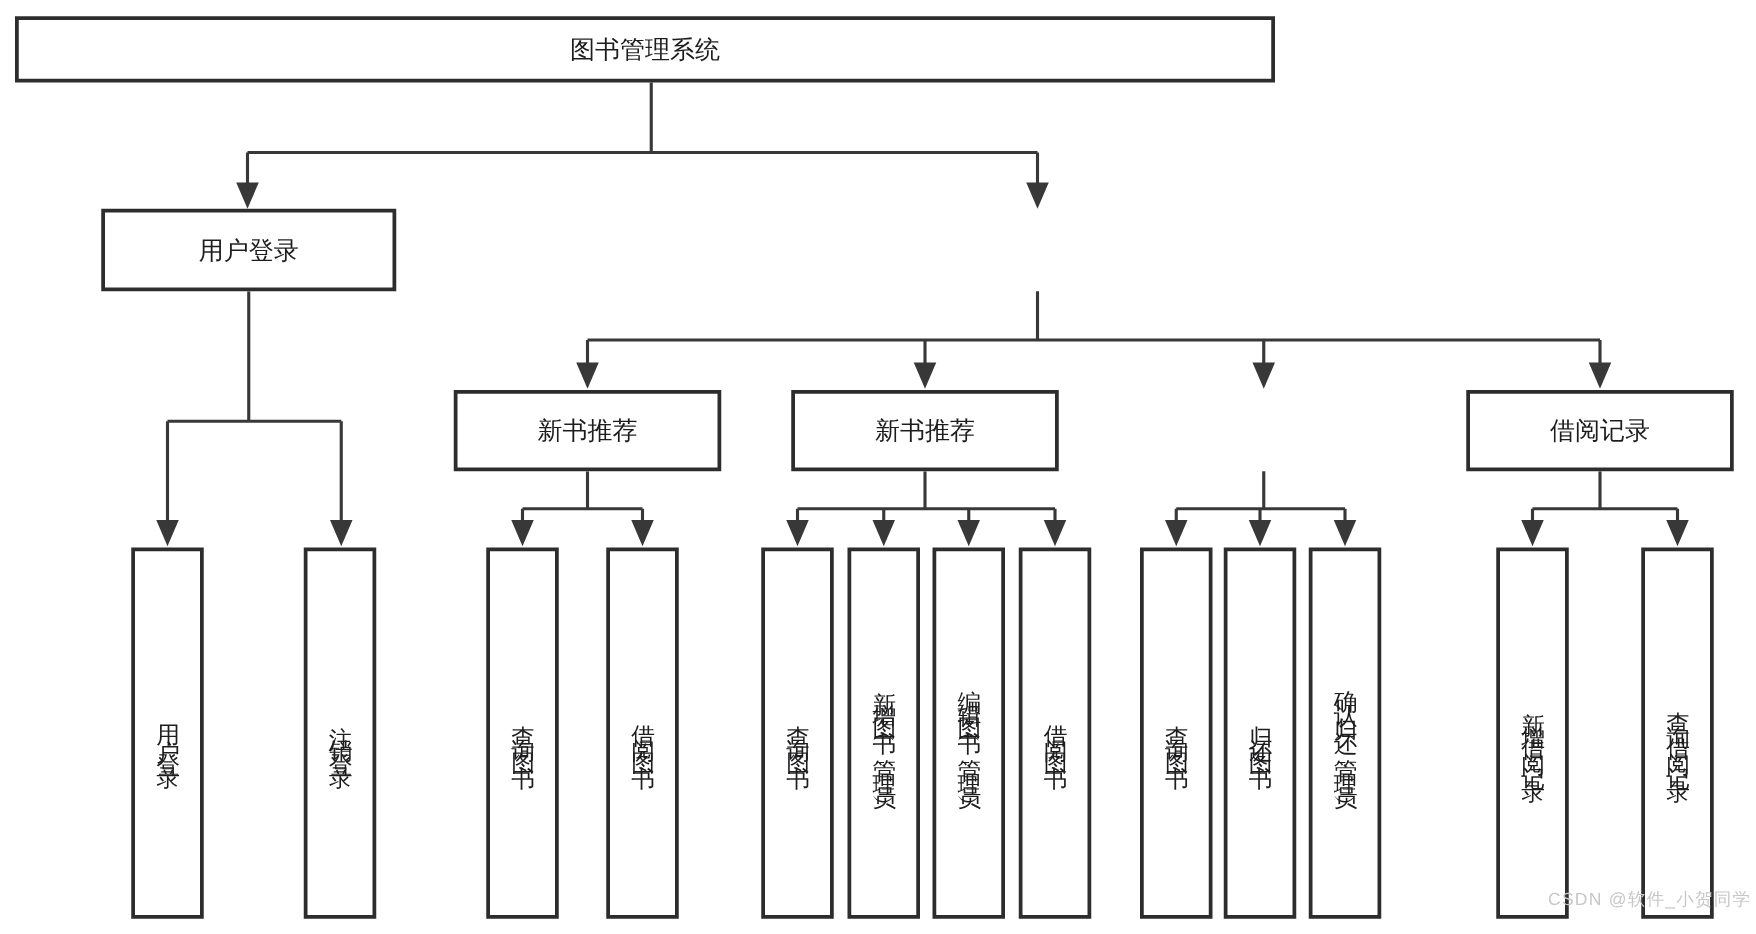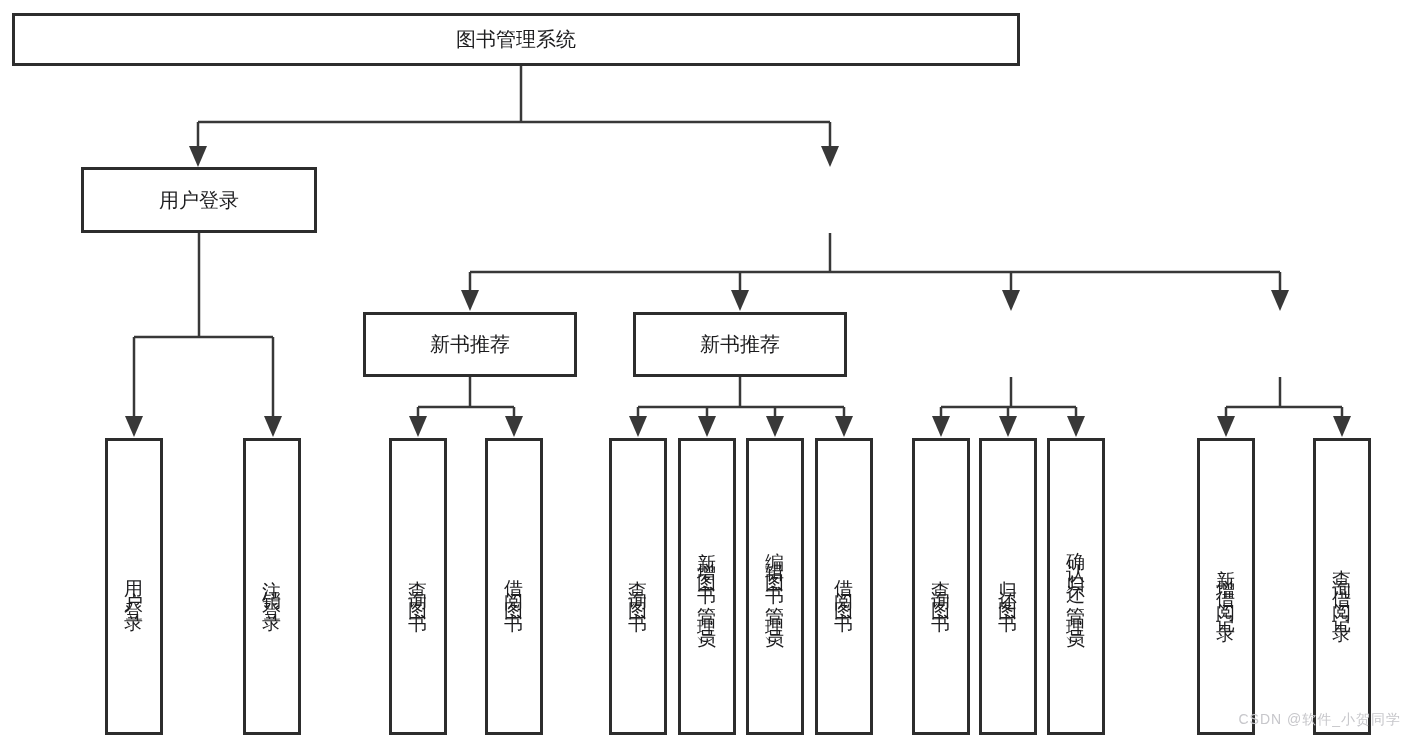--- a/index.html
+++ b/index.html
@@ -139,20 +139,23 @@
   <div class="node lvl2 h" style="left:81px;">
     <span>用户登录</span>
   </div>
 
   <div class="node lvl3 h" style="left:363px;">
     <span>新书推荐</span>
   </div>
   <div class="node lvl3 h" style="left:633px;">
     <span>新书推荐</span>
   </div>
+  <div class="node lvl3 h" style="left:1173px;">
+    <span>借阅记录</span>
+  </div>
 
   <div class="node leaf" style="left:105px;">
     <span>用户登录</span>
   </div>
   <div class="node leaf" style="left:243px;">
     <span>注销登录</span>
   </div>
 
   <div class="node leaf" style="left:389px;">
     <span>查询图书</span>

